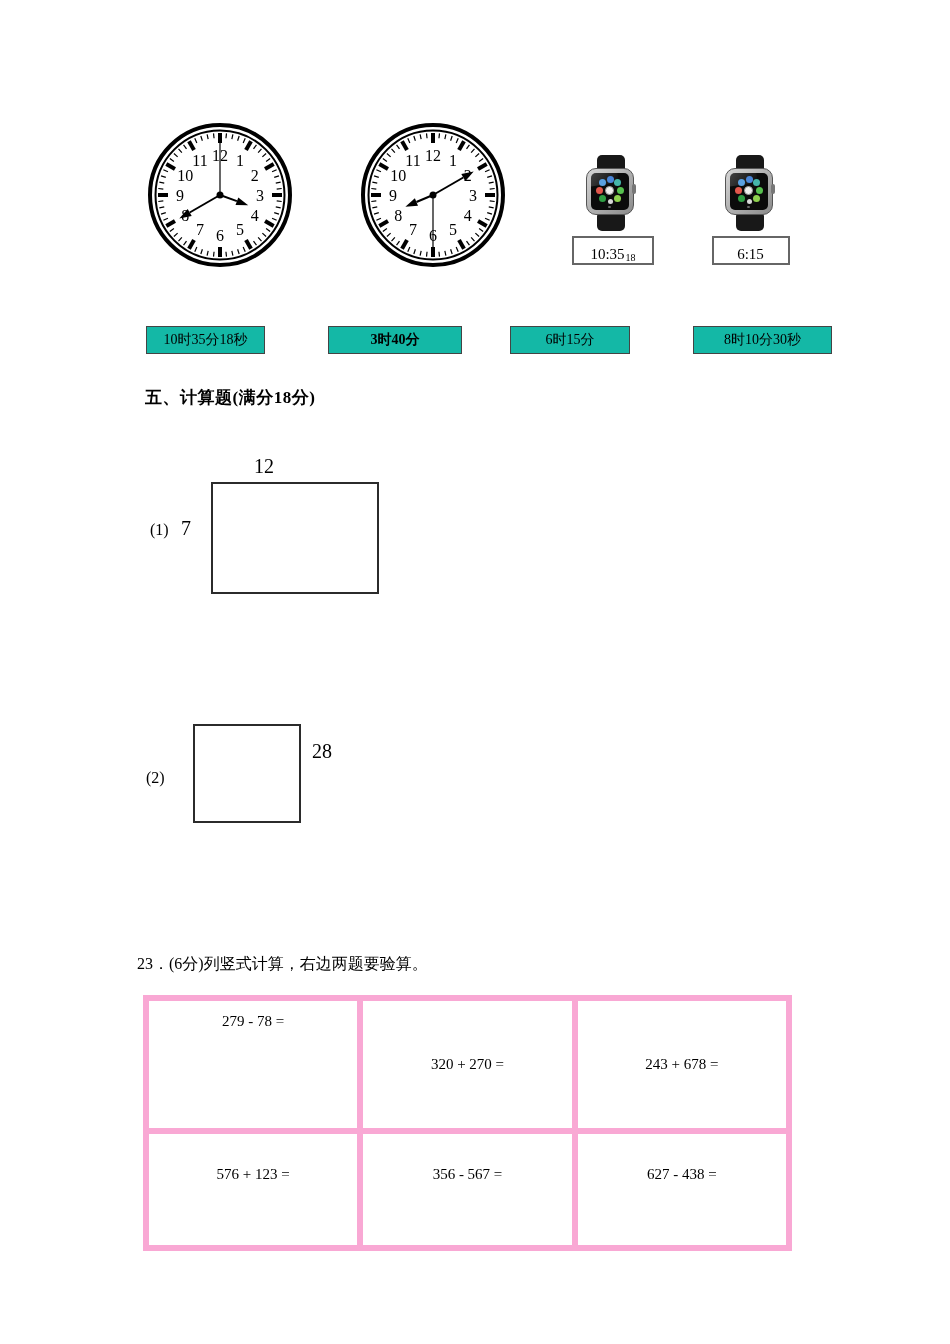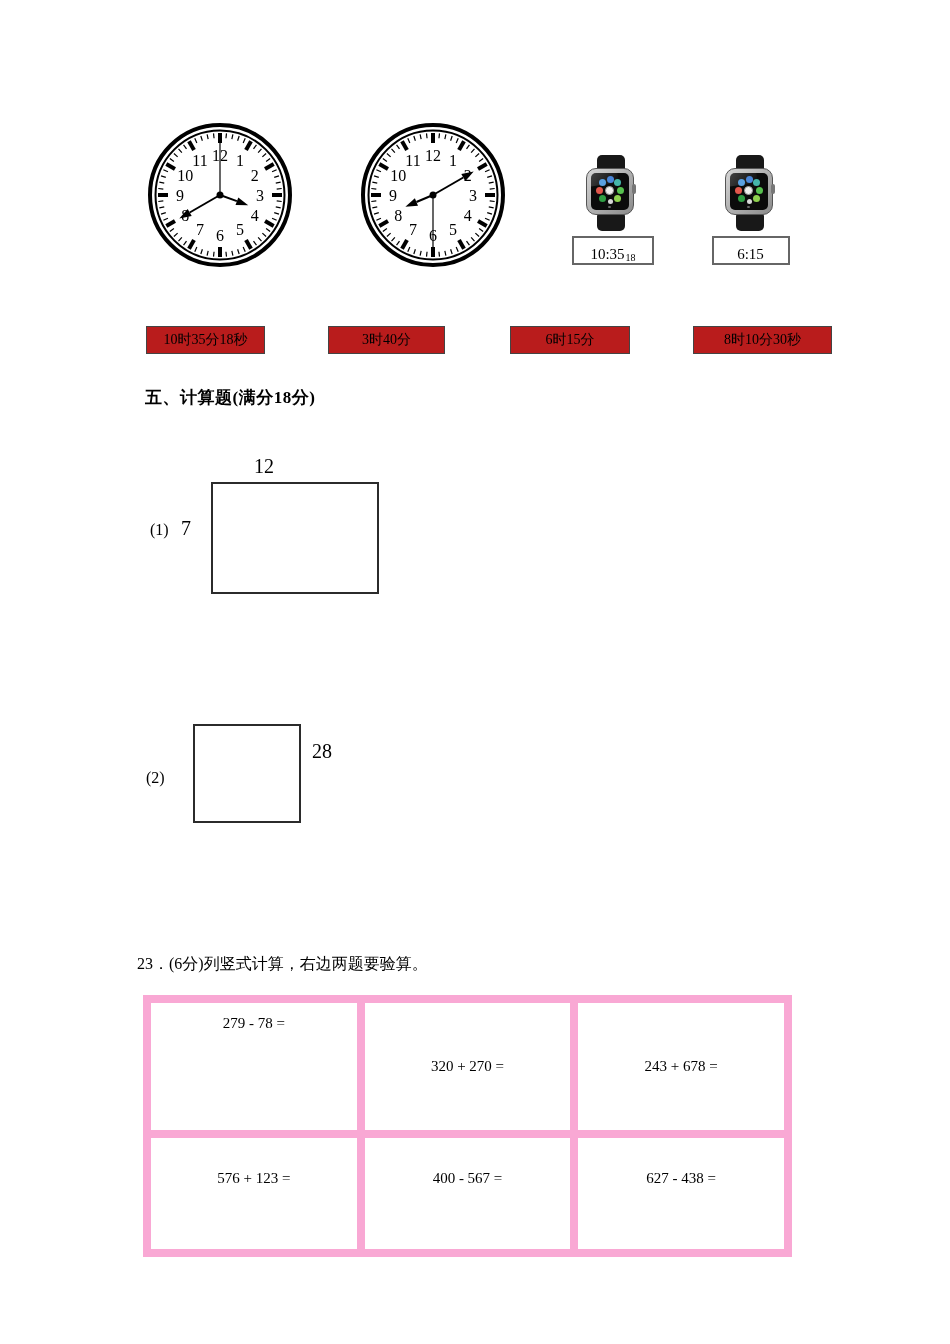--- a/index.html
+++ b/index.html
@@ -31,34 +31,34 @@
   .d-nw{left:8px;top:6px;background:#5aa0e0;}
   .d-c{left:14px;top:12.5px;width:9px;height:9px;background:#eeeeee;border:1px solid #999;box-sizing:border-box;}
   .d-home{left:17px;top:33px;width:3px;height:2px;border-radius:1px;background:#666;}
 
   
   .time-box{position:absolute;border:2px solid #666;background:#fff;display:flex;align-items:flex-end;justify-content:center;
             font-size:15px;}
   .time-box .small{font-size:10px;margin-left:1px;}
 
   
-  .answer-box{position:absolute;top:326px;height:28px;border:1px solid #444;background:#b91c1c;
+  .answer-box{position:absolute;top:326px;height:28px;border:1px solid #444;background:#14b8a6;
               display:flex;align-items:center;justify-content:center;font-size:14px;box-sizing:border-box;}
 
   .section-title{position:absolute;font-size:17px;font-weight:bold;letter-spacing:0.5px;}
   .q-text{position:absolute;font-size:16px;}
 
   
   .shape{position:absolute;border:2px solid #2b2b2b;background:#fff;box-sizing:border-box;}
   .dim{position:absolute;font-size:20px;}
   .shape-label{position:absolute;font-size:16px;}
 
   
   .calc-table{position:absolute;left:143px;top:995px;border-collapse:collapse;table-layout:fixed;width:649px;}
-  .calc-table td{border:8px solid #f9a8d4;width:33.33%;font-size:15px;text-align:center;padding:0;}
+  .calc-table td{border:6px solid #f9a8d4;width:33.33%;font-size:15px;text-align:center;padding:0;}
   .calc-table tr.r1 td{height:115px;}
   .calc-table tr.r2 td{height:79px;}
   .calc-table td.v-top{vertical-align:top;padding-top:12px;}
   .calc-table td.v-mid{vertical-align:middle;}
   .calc-table td.v-top2{vertical-align:top;padding-top:32px;}
 </style>
 </head>
 <body>
 
 <div id="page">
@@ -272,21 +272,21 @@
       <span class="small">18</span>
   </div>
   <div class="time-box" style="left:712px;top:236px;width:74px;height:25px;">
     <span>6:15</span>
       <span class="small"></span>
   </div>
 
   <div class="answer-box" style="left:146px;width:119px;">
     <span>10时35分18秒</span>
   </div>
-  <div class="answer-box" style="left:328px;width:117px;">
+  <div class="answer-box" style="left:328px;width:134px;font-weight:bold;">
     <span>3时40分</span>
   </div>
   <div class="answer-box" style="left:510px;width:120px;">
     <span>6时15分</span>
   </div>
   <div class="answer-box" style="left:693px;width:139px;">
     <span>8时10分30秒</span>
   </div>
 
   <div class="section-title" style="left:145px;top:386px;">五、计算题(满分18分)</div>
@@ -305,19 +305,19 @@
 
   <table class="calc-table">
     <tbody>
         <tr class="r1">
       <td class="v-top">279 - 78 =</td>
       <td class="v-mid">320 + 270 =</td>
       <td class="v-mid">243 + 678 =</td>
     </tr>
     <tr class="r2">
       <td class="v-top2">576 + 123 =</td>
-      <td class="v-top2">400 - 567 =</td>
+      <td class="v-top2">356 - 567 =</td>
       <td class="v-top2">627 - 438 =</td>
     </tr>
   </tbody>
     </table>
 
 </div>
 
 </body></html>

